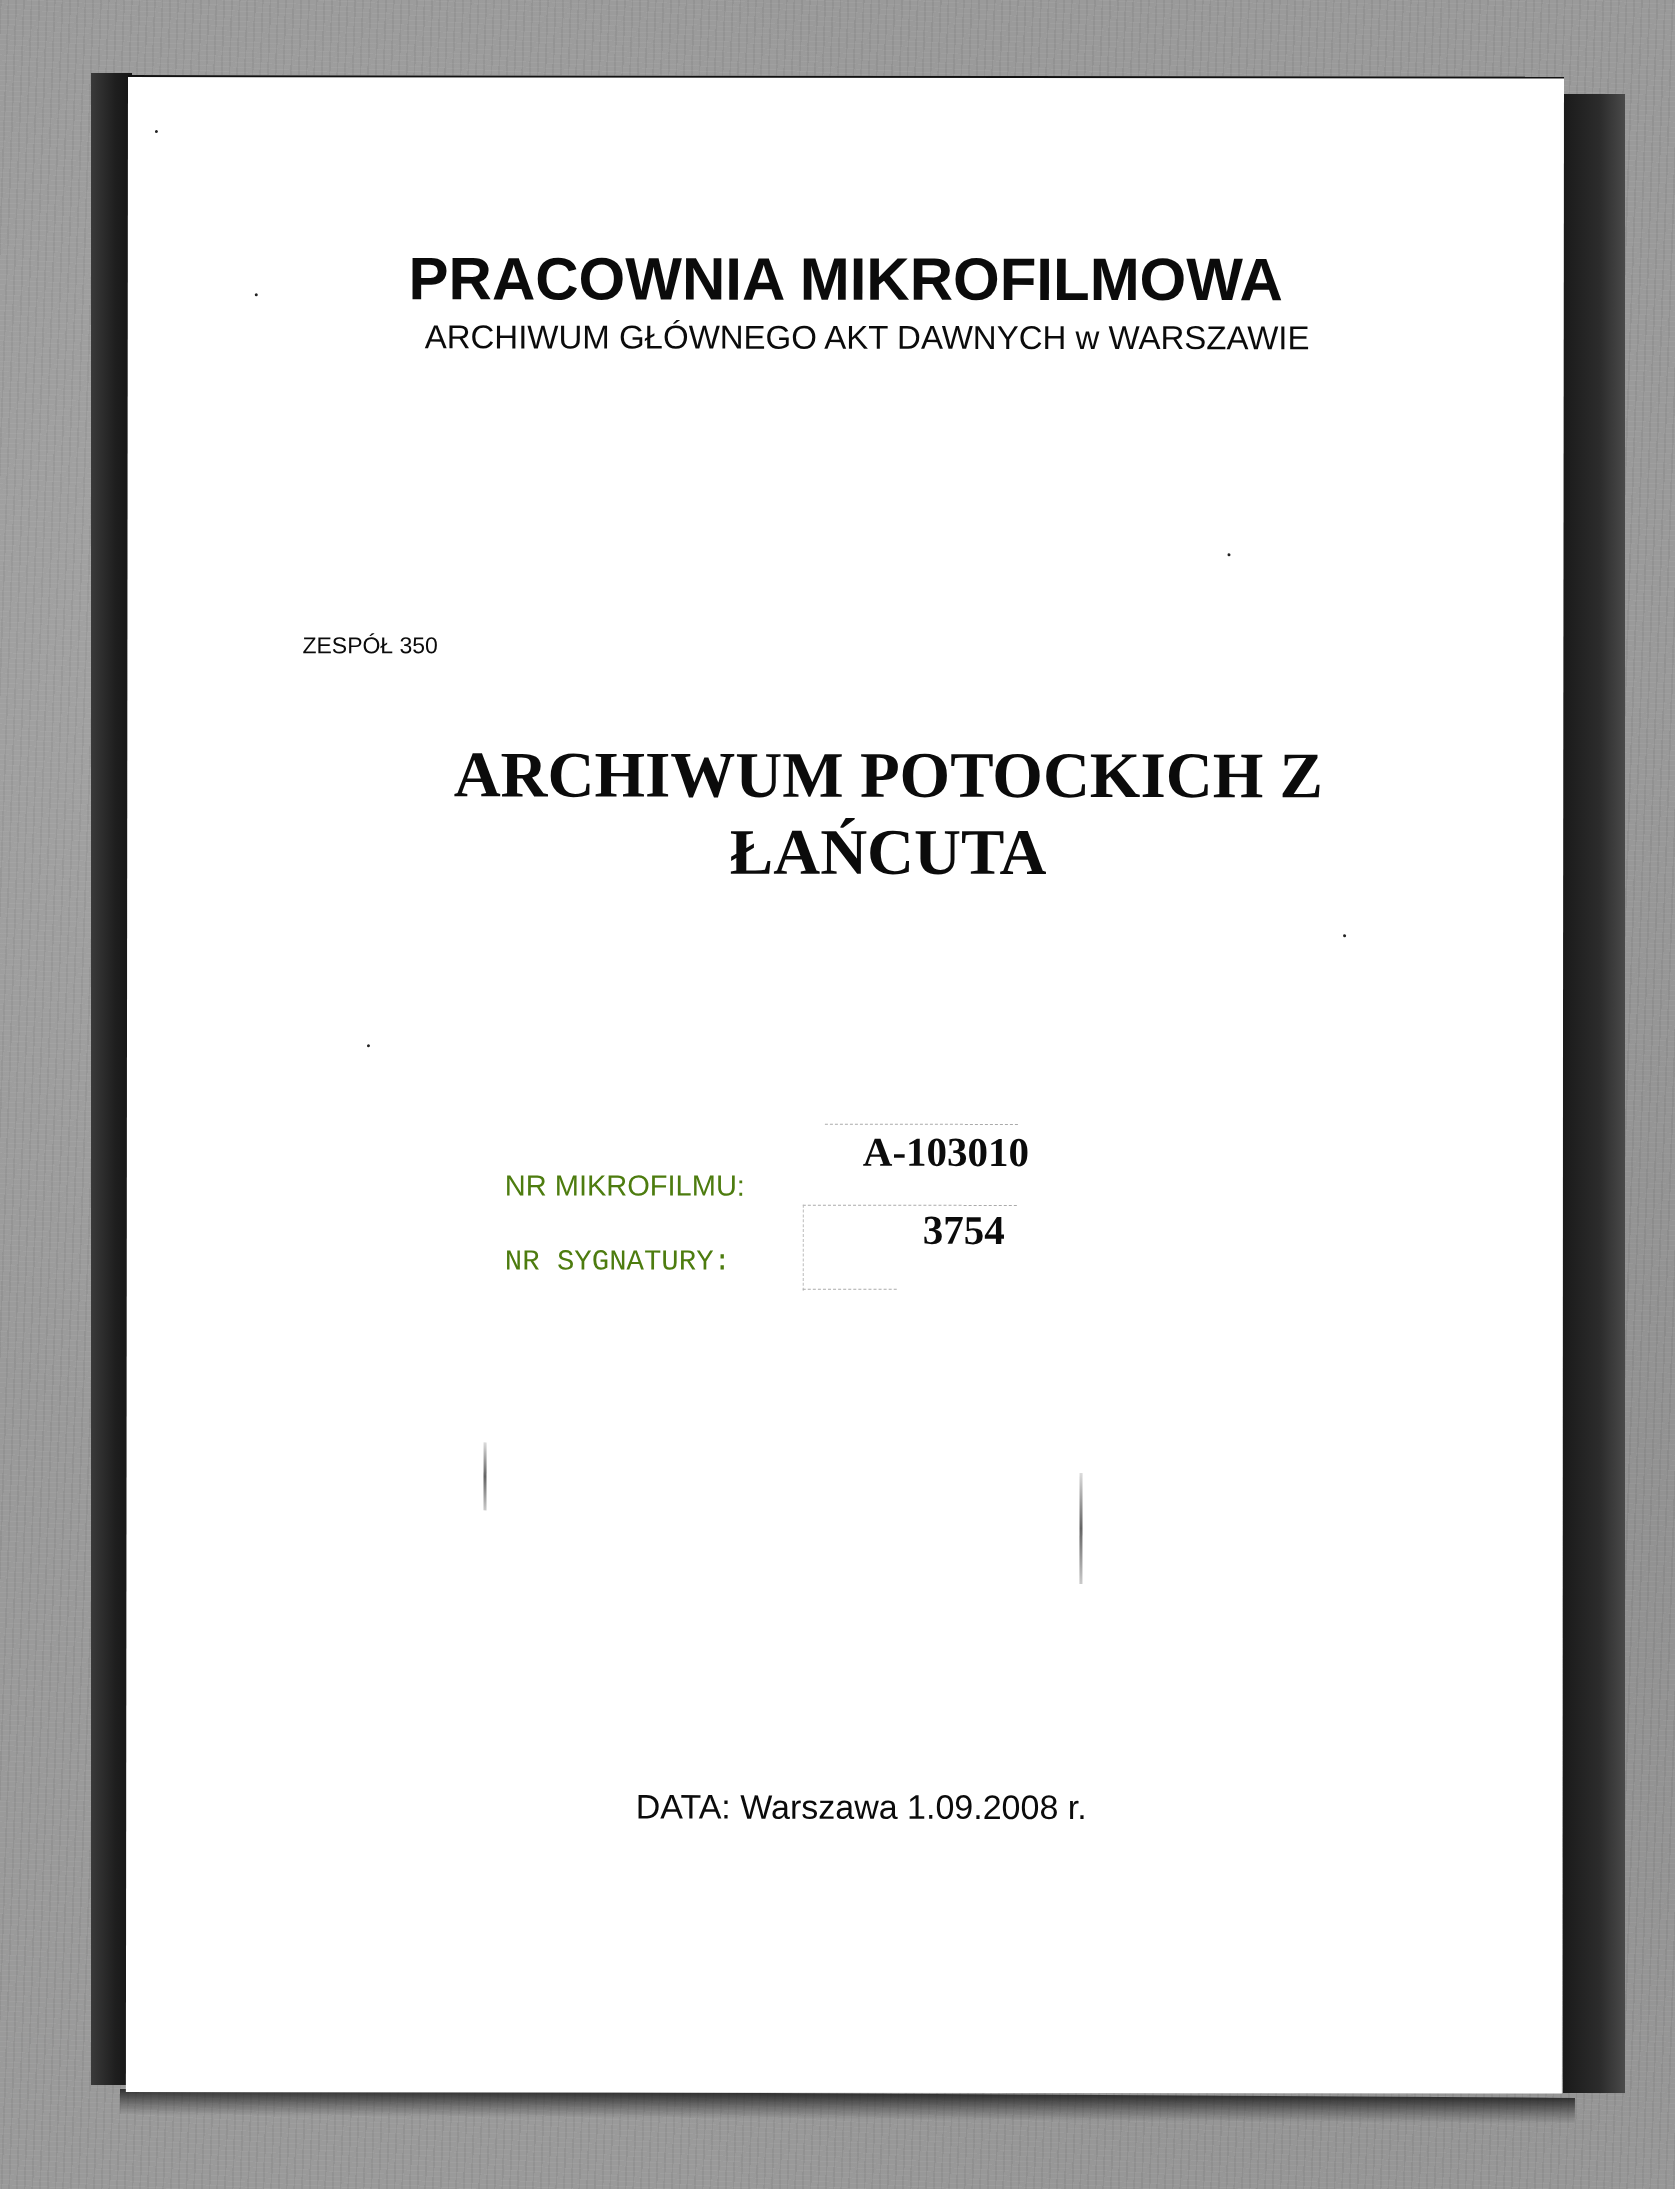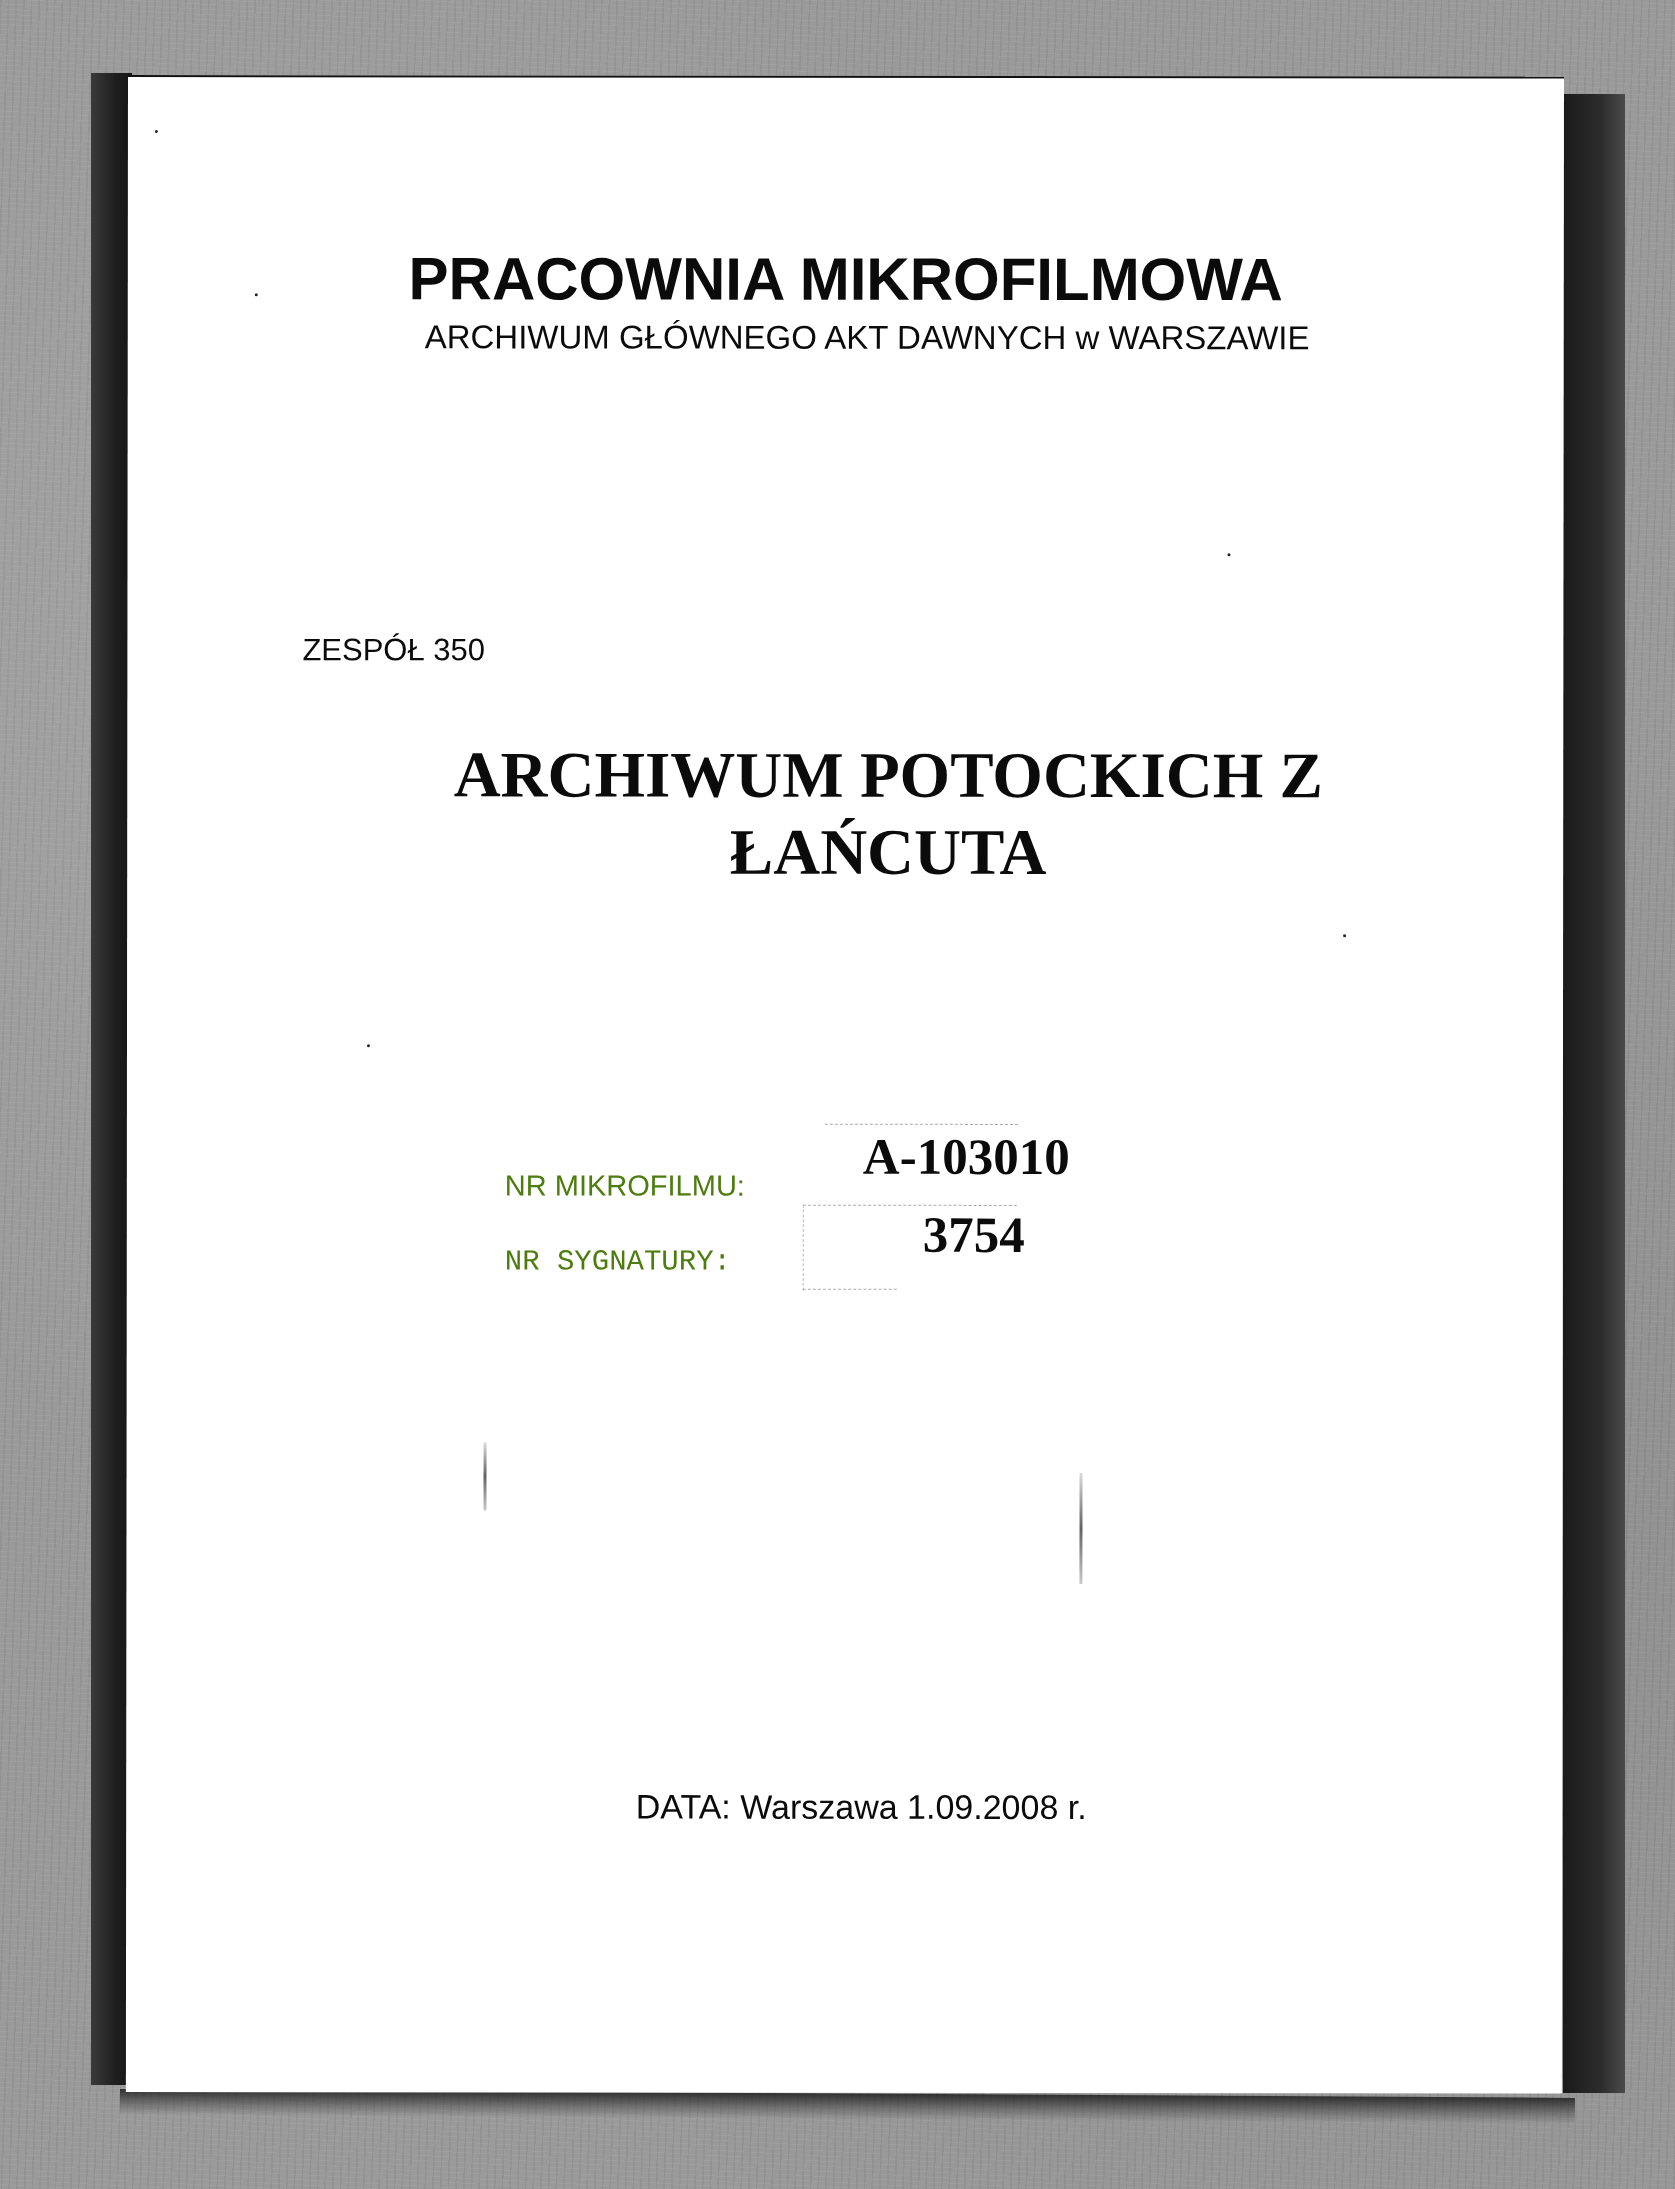--- a/index.html
+++ b/index.html
@@ -76,42 +76,42 @@
       top: 241px;
       font-family: "Liberation Sans", sans-serif;
       font-size: 33px;
       left: 21.4px;
     }
     .fonds {
       position: absolute;
       left: 175px;
       top: 555px;
       font-family: "Liberation Sans", sans-serif;
-      font-size: 31px;
+      font-size: 23px;
       color: #0b0b0b;
     }
     .collection-title {
       top: 659px;
       font-family: "Liberation Serif", serif;
       font-weight: bold;
       font-size: 65px;
       line-height: 77px;
       left: 43px;
     }
     .field-label {
       position: absolute;
       font-family: "Liberation Sans", sans-serif;
       font-size: 29px;
       color: #4d7c0f;
     }
     .field-value {
       position: absolute;
       font-family: "Liberation Serif", serif;
       font-weight: bold;
-      font-size: 51px;
+      font-size: 41px;
       color: #0b0b0b;
     }
     .value-box {
       position: absolute;
       border-top: 1.7px dashed #aaa;
     }
     .value-box-side {
       position: absolute;
       border-left: 1.7px dashed #bbb;
     }

